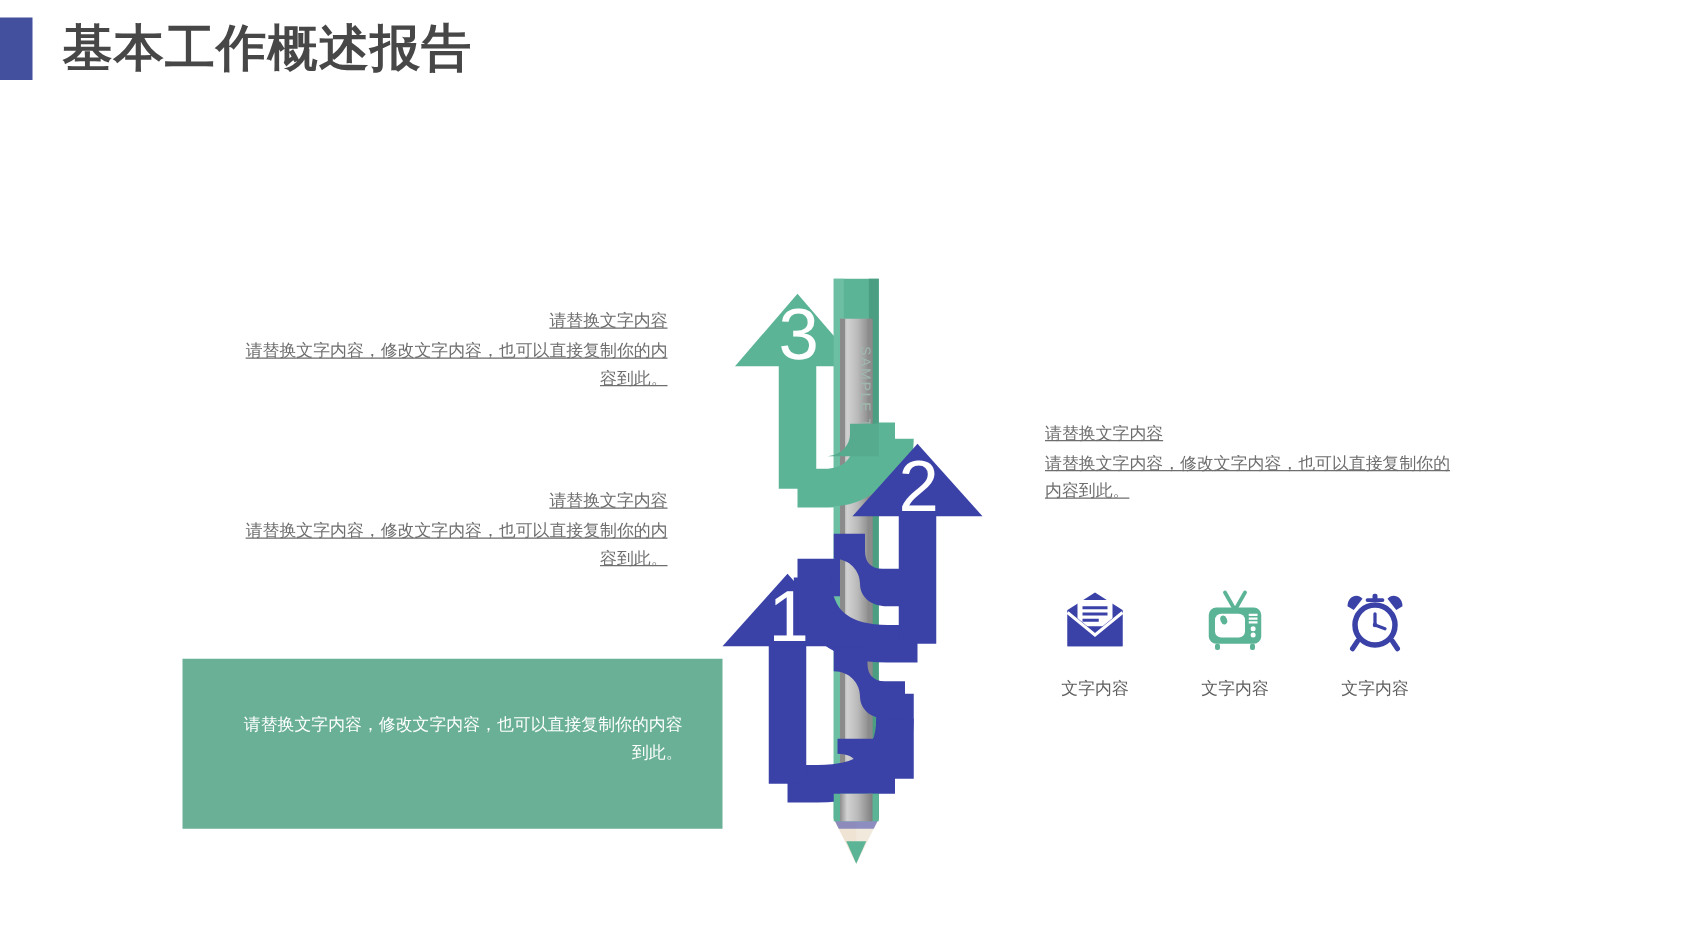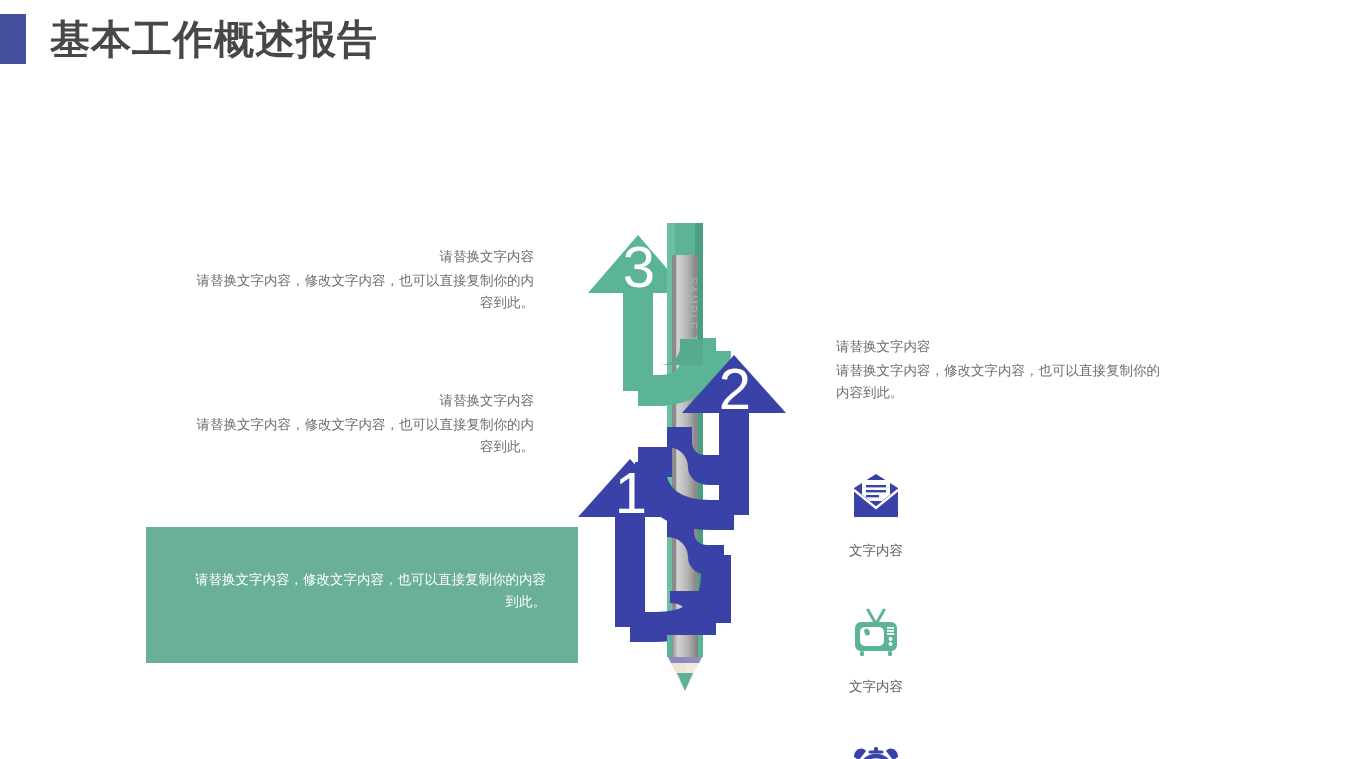--- a/index.html
+++ b/index.html
@@ -36,20 +36,21 @@
     white-space: nowrap;
     font-weight: bold;
   }
 
   
   .text-block {
     position: absolute;
     font-size: 13.5px;
     line-height: 22px;
     color: #6e6e6e;
+    text-decoration: underline;
   }
   .text-block .tb-heading {
     display: block;
     margin-bottom: 2px;
   }
   .text-block .tb-body {
     display: block;
   }
   #text-block-3 {
     left: 190px;
@@ -101,22 +102,21 @@
 
   
   #icon-row {
     position: absolute;
     left: 836px;
     top: 472px;
     width: 340px;
     height: 100px;
     display: flex;
     justify-content: flex-start;
-    gap: 48px;
-    flex-direction: column;
+    gap: 32px;
   }
   .icon-item {
     width: 80px;
     text-align: center;
   }
   .icon-item .icon-glyph {
     display: block;
     height: 52px;
     line-height: 0;
   }

